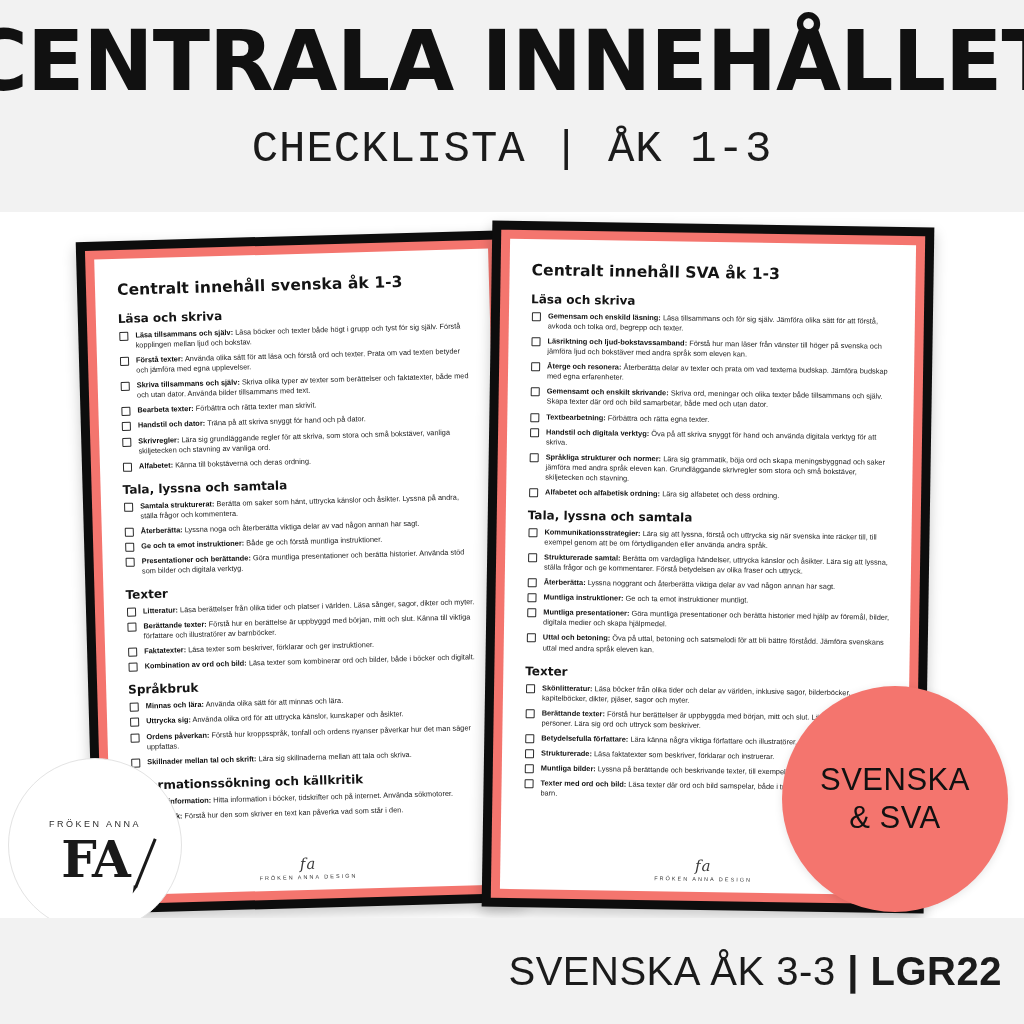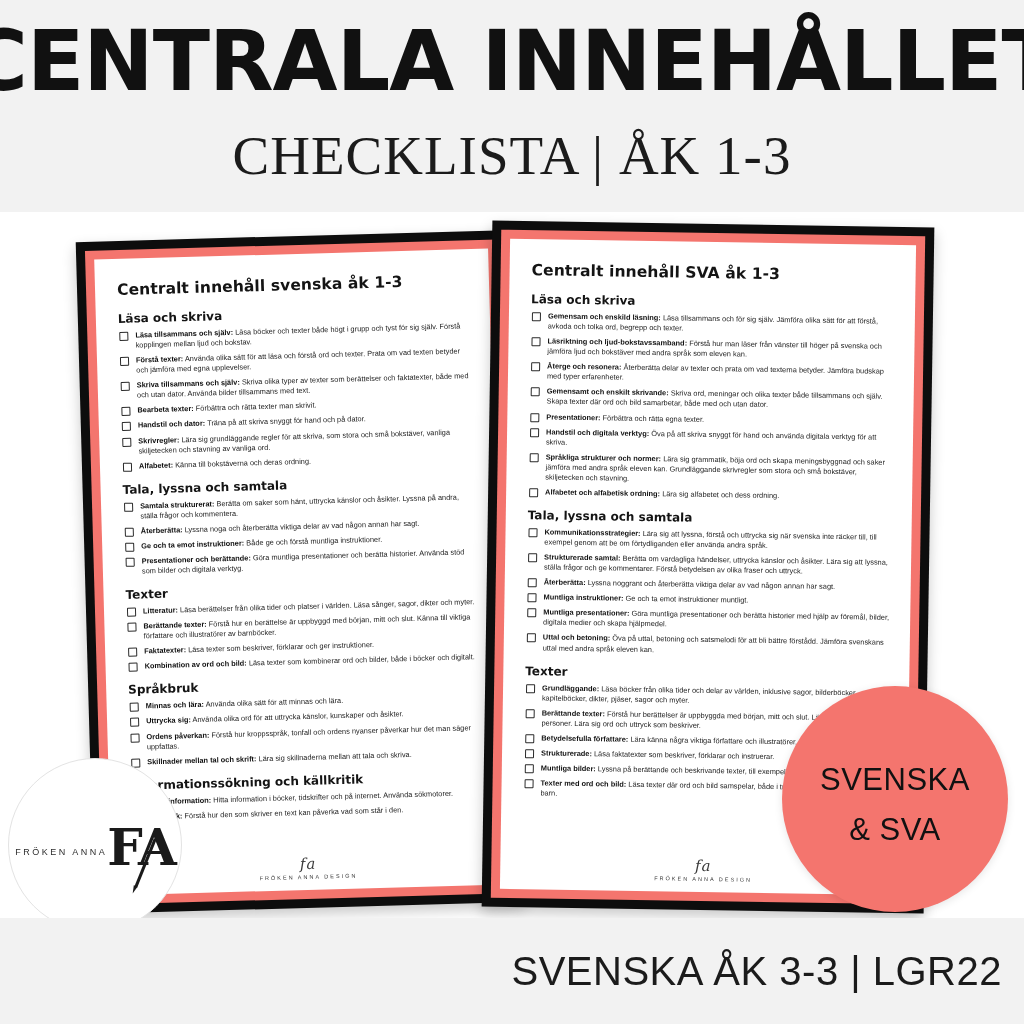--- a/index.html
+++ b/index.html
@@ -38,25 +38,25 @@
     line-height: 0.95;
     font-weight: 800;
     letter-spacing: -1px;
     color: #111111;
     font-family: "DejaVu Sans", sans-serif;
     text-align: center;
     white-space: nowrap;
   }
   .header-subtitle {
     margin-top: 22px;
-    font-size: 55px;
+    font-size: 44px;
     font-weight: 400;
     letter-spacing: 1px;
     color: #1b1b1b;
-    font-family: Liberation Serif, serif;
+    font-family: Liberation Mono, monospace;
     text-align: center;
     white-space: nowrap;
   }
 
   
   .footer {
     position: absolute;
     left: 0; bottom: 0;
     width: 1024px;
     height: 106px;
@@ -65,21 +65,21 @@
     align-items: center;
     justify-content: flex-end;
   }
   .footer-text {
     font-size: 40px;
     color: #1b1b1b;
     margin-right: 22px;
     white-space: nowrap;
     letter-spacing: 0.5px;
   }
-  .footer-text b { font-weight: 400; }
+  .footer-text b { font-weight: 700; }
 
   
   .stage {
     position: absolute;
     left: 0; top: 212px;
     width: 1024px;
     height: 706px;
     background: #ffffff;
     overflow: hidden;
   }
@@ -208,36 +208,35 @@
     justify-content: center;
     z-index: 6;
     box-shadow: 0 2px 8px rgba(0,0,0,0.10);
   }
   .badge span {
     font-size: 31px;
     line-height: 1.22;
     letter-spacing: 0.5px;
     text-align: center;
     white-space: nowrap;
-    margin-top: 12px;
   }
 
   
   .logo-circle {
     position: absolute;
     left: 8px;
     bottom: -14px;
     width: 172px;
     height: 172px;
     border-radius: 50%;
     background: #ffffff;
     border: 1px solid #e3e3e3;
     z-index: 7;
     display: flex;
-    flex-direction: row;
+    flex-direction: column;
     align-items: center;
     justify-content: center;
   }
   .logo-circle .brand {
     font-size: 9px;
     letter-spacing: 2.5px;
     color: #2c2c2c;
     margin-top: 14px;
   }
   .logo-circle .monogram {
@@ -335,41 +334,41 @@
 
     <div class="sheet" id="sheet-right">
       <div class="sheet-inner">
         <div class="sheet-paper">
           <h1 class="doc-title">Centralt innehåll SVA åk 1-3</h1>
 
           <div class="sec-title first">Läsa och skriva</div>
           <ul class="items">
             <li><span class="box"></span><b>Gemensam och enskild läsning:</b><span> Läsa tillsammans och för sig själv. Jämföra olika sätt för att förstå, avkoda och tolka ord, begrepp och texter.</span></li>
             <li><span class="box"></span><b>Läsriktning och ljud-bokstavssamband:</b><span> Förstå hur man läser från vänster till höger på svenska och jämföra ljud och bokstäver med andra språk som eleven kan.</span></li>
-            <li><span class="box"></span><b>Återge och resonera:</b><span> Återberätta delar av texter och prata om vad texterna betyder. Jämföra budskap med typer erfarenheter.</span></li>
+            <li><span class="box"></span><b>Återge och resonera:</b><span> Återberätta delar av texter och prata om vad texterna budskap. Jämföra budskap med egna erfarenheter.</span></li>
             <li><span class="box"></span><b>Gemensamt och enskilt skrivande:</b><span> Skriva ord, meningar och olika texter både tillsammans och själv. Skapa texter där ord och bild samarbetar, både med och utan dator.</span></li>
-            <li><span class="box"></span><b>Presentationer:</b><span> Förbättra och rätta egna texter.</span></li>
+            <li><span class="box"></span><b>Textbearbetning:</b><span> Förbättra och rätta egna texter.</span></li>
             <li><span class="box"></span><b>Handstil och digitala verktyg:</b><span> Öva på att skriva snyggt för hand och använda digitala verktyg för att skriva.</span></li>
             <li><span class="box"></span><b>Språkliga strukturer och normer:</b><span> Lära sig grammatik, böja ord och skapa meningsbyggnad och saker jämföra med andra språk eleven kan. Grundläggande skrivregler som stora och små bokstäver, skiljetecken och stavning.</span></li>
             <li><span class="box"></span><b>Alfabetet och alfabetisk ordning:</b><span> Lära sig alfabetet och dess ordning.</span></li>
           </ul>
 
           <div class="sec-title">Tala, lyssna och samtala</div>
           <ul class="items">
             <li><span class="box"></span><b>Kommunikationsstrategier:</b><span> Lära sig att lyssna, förstå och uttrycka sig när svenska inte räcker till, till exempel genom att be om förtydliganden eller använda andra språk.</span></li>
             <li><span class="box"></span><b>Strukturerade samtal:</b><span> Berätta om vardagliga händelser, uttrycka känslor och åsikter. Lära sig att lyssna, ställa frågor och ge kommentarer. Förstå betydelsen av olika fraser och uttryck.</span></li>
             <li><span class="box"></span><b>Återberätta:</b><span> Lyssna noggrant och återberätta viktiga delar av vad någon annan har sagt.</span></li>
             <li><span class="box"></span><b>Muntliga instruktioner:</b><span> Ge och ta emot instruktioner muntligt.</span></li>
             <li><span class="box"></span><b>Muntliga presentationer:</b><span> Göra muntliga presentationer och berätta historier med hjälp av föremål, bilder, digitala medier och skapa hjälpmedel.</span></li>
             <li><span class="box"></span><b>Uttal och betoning:</b><span> Öva på uttal, betoning och satsmelodi för att bli bättre förstådd. Jämföra svenskans uttal med andra språk eleven kan.</span></li>
           </ul>
 
           <div class="sec-title">Texter</div>
           <ul class="items">
-            <li><span class="box"></span><b>Grundläggande:</b><span> Läsa böcker från olika tider och delar av världen, inklusive sagor, bilderböcker, kapitelböcker, dikter, pjäser, sagor och myter.</span></li>
+            <li><span class="box"></span><b>Skönlitteratur:</b><span> Läsa böcker från olika tider och delar av världen, inklusive sagor, bilderböcker, kapitelböcker, dikter, pjäser, sagor och myter.</span></li>
             <li><span class="box"></span><b>Berättande texter:</b><span> Förstå hur berättelser är uppbyggda med början, mitt och slut. Läsa om miljöer och personer. Lära sig ord och uttryck som beskriver.</span></li>
             <li><span class="box"></span><b>Betydelsefulla författare:</b><span> Lära känna några viktiga författare och illustratörer.</span></li>
             <li><span class="box"></span><b>Strukturerade:</b><span> Läsa faktatexter som beskriver, förklarar och instruerar.</span></li>
             <li><span class="box"></span><b>Muntliga bilder:</b><span> Lyssna på berättande och beskrivande texter, till exempel sagor.</span></li>
             <li><span class="box"></span><b>Texter med ord och bild:</b><span> Läsa texter där ord och bild samspelar, både i tryckta och digitala medier för barn.</span></li>
           </ul>
 
           <div class="sheet-logo">
             <div class="mark">fa</div>
             <div class="name">FRÖKEN ANNA DESIGN</div>

